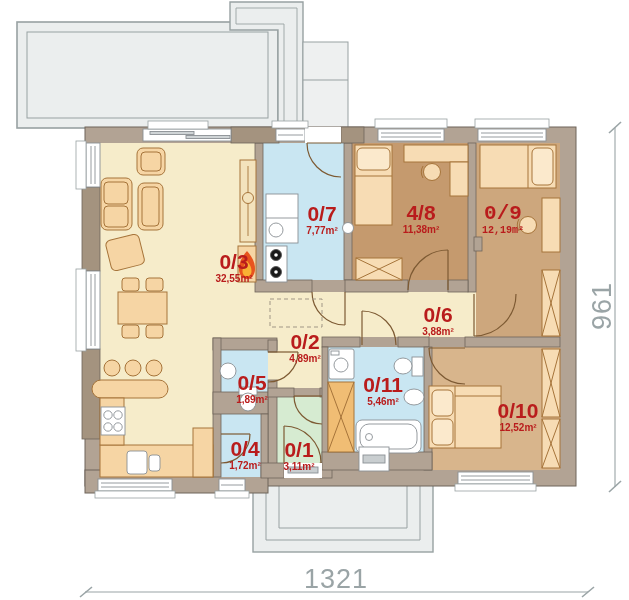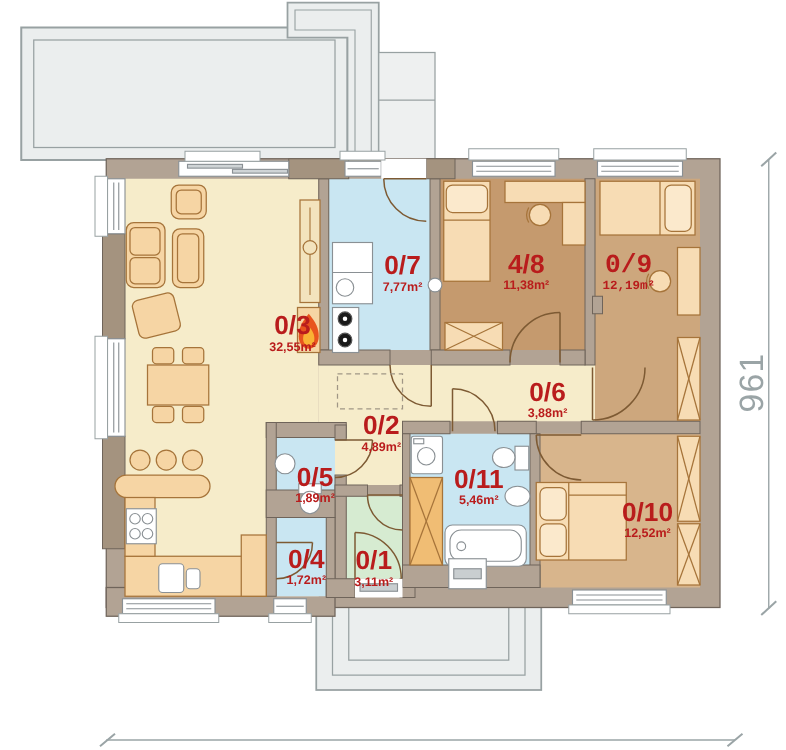--- a/index.html
+++ b/index.html
@@ -338,14 +338,15 @@
     </div>
   <div class="rlabel" style="left:383px;top:390px;">
     <div class="rid">0/11</div>
       <div class="rarea">5,46m²</div>
     </div>
   <div class="rlabel" style="left:518px;top:416px;">
     <div class="rid">0/10</div>
       <div class="rarea">12,52m²</div>
     </div>
 
+  <div class="dim" style="left:336px;top:579px;">1321</div>
   <div class="dim vert" style="left:602px;top:306px;">961</div>
 </div>
 
 </body></html>

